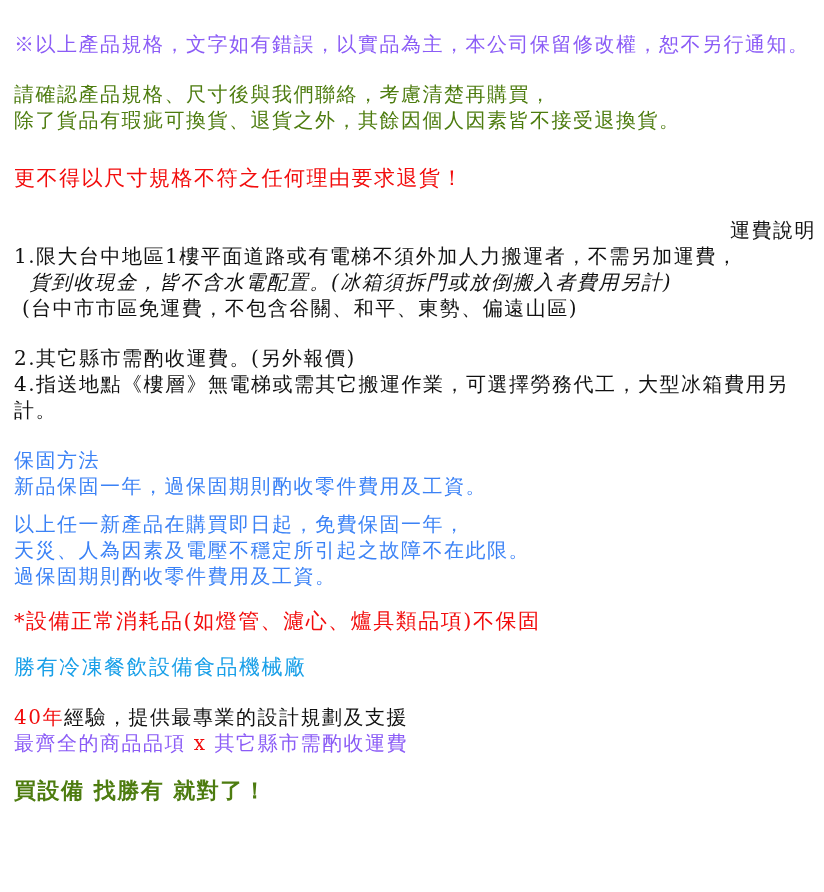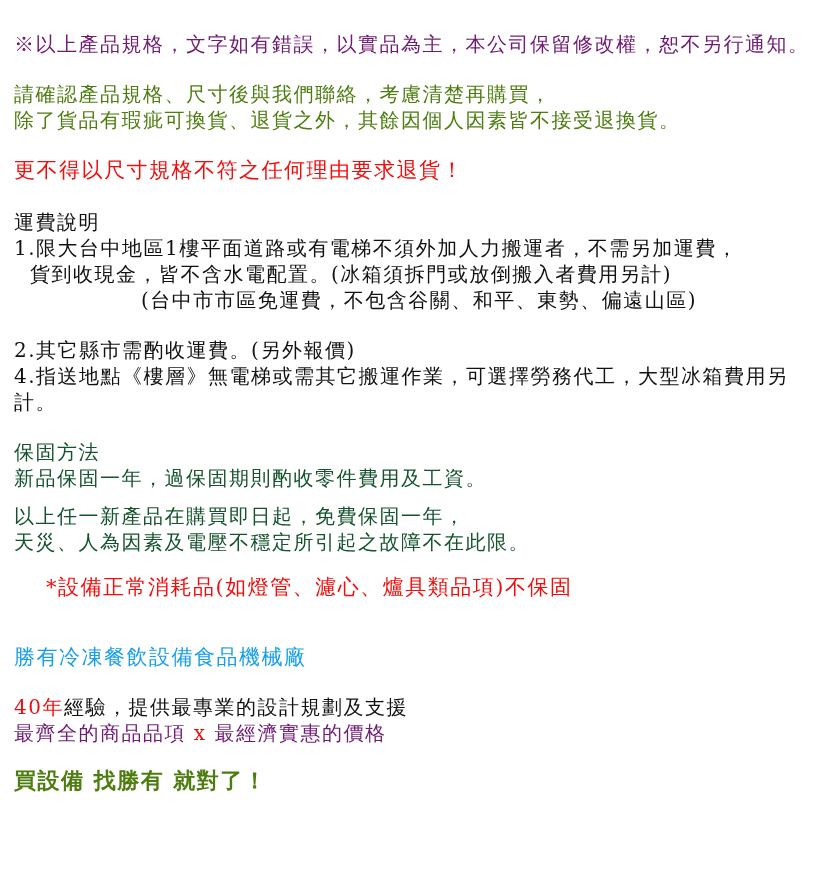--- a/index.html
+++ b/index.html
@@ -18,35 +18,35 @@
   }
   .line {
     font-size: 20px;
     line-height: 26px;
     letter-spacing: 1.5px;
     white-space: pre-wrap;
     margin: 0;
   }
   .big { font-size: 21px; }
   .slogan { font-size: 22px; font-weight: bold; }
-  .c-blue   { color: #701a75; }
+  .c-blue   { color: #8b5cf6; }
   .c-orange { color: #4d7c0f; }
   .c-red    { color: #F20D0D; margin-top: 32px; }
   .c-black  { color: #111111; }
-  .c-purple { color: #14532d; }
+  .c-purple { color: #3b82f6; }
   .c-azure  { color: #189FE8; }
-  .indent1 { padding-left: 16px; }
-  .indent2 { padding-left: 8px; text-align: center; }
-  .mt20 { margin-top: 24px; }
-  .mt19 { margin-top: 19px; margin-left: 32px; }
+  .indent1 { padding-left: 16px; font-style: italic; }
+  .indent2 { padding-left: 8px; }
+  .mt20 { margin-top: 32px; }
+  .mt19 { margin-top: 19px; }
   .mt21 { margin-top: 21px; }
   .mt24 { margin-top: 24px; }
   .mt25 { margin-top: 12px; }
-  .mt26 { margin-top: 26px; }
-  .mt44 { margin-top: 44px; }
+  .mt26 { margin-top: 26px; text-align: right; }
+  .mt44 { margin-top: 20px; }
 </style>
 </head>
 <body>
 
 <div class="page">
 
   <p class="line c-blue">※以上產品規格，文字如有錯誤，以實品為主，本公司保留修改權，恕不另行通知。</p>
 
   <p class="line c-orange mt24">請確認產品規格、尺寸後與我們聯絡，考慮清楚再購買，</p>
   <p class="line c-orange">除了貨品有瑕疵可換貨、退貨之外，其餘因個人因素皆不接受退換貨。</p>
@@ -60,24 +60,25 @@
 
   <p class="line c-black mt24">2.其它縣市需酌收運費。(另外報價)</p>
   <p class="line c-black">4.指送地點《樓層》無電梯或需其它搬運作業，可選擇勞務代工，大型冰箱費用另計。</p>
 
   <p class="line c-purple mt24">保固方法</p>
   <p class="line c-purple">新品保固一年，過保固期則酌收零件費用及工資。</p>
 
   <p class="line c-purple mt25">以上任一新產品在購買即日起，免費保固一年，</p>
   <p class="line c-purple">天災、人為因素及電壓不穩定所引起之故障不在此限。</p>
 
+  <p class="line c-purple">過保固期則酌收零件費用及工資。</p>
 
   <p class="line c-red big mt19">*設備正常消耗品(如燈管、濾心、爐具類品項)不保固</p>
 
   <p class="line c-azure big mt44">勝有冷凍餐飲設備食品機械廠</p>
 
   <p class="line mt24"><span class="c-red">40年</span><span class="c-black">經驗，提供最專業的設計規劃及支援</span></p>
 
-  <p class="line"><span class="c-blue">最齊全的商品品項</span><span class="c-red"> x </span><span class="c-blue">最經濟實惠的價格</span></p>
+  <p class="line"><span class="c-blue">最齊全的商品品項</span><span class="c-red"> x </span><span class="c-blue">其它縣市需酌收運費</span></p>
 
   <p class="line c-orange slogan mt21">買設備 找勝有 就對了！</p>
 
 </div>
 
 </body></html>

